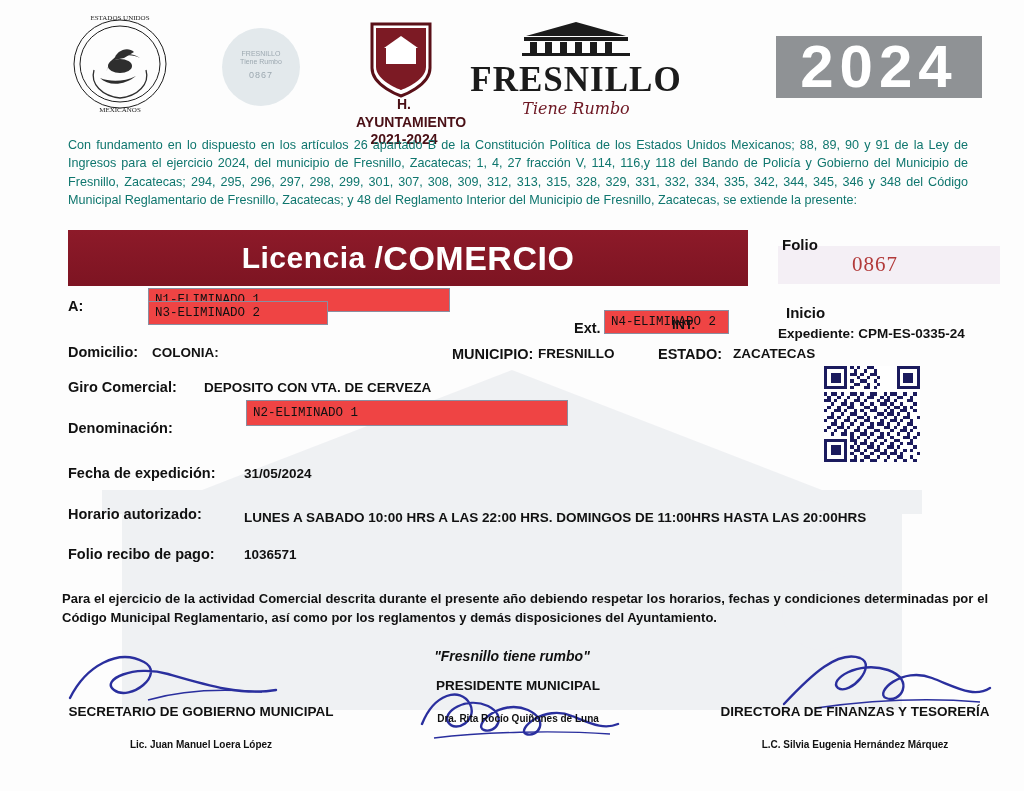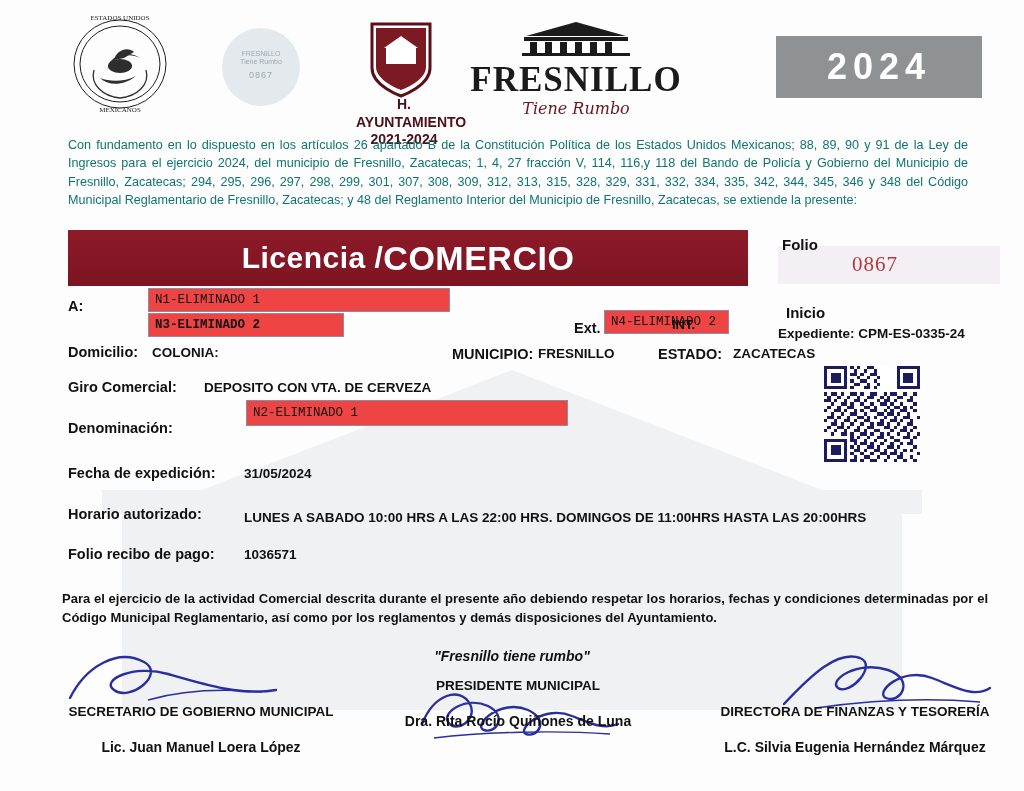--- a/index.html
+++ b/index.html
@@ -103,21 +103,21 @@
     margin-top: 2px;
   }
   .year-box {
     position: absolute;
     right: 42px;
     top: 36px;
     width: 206px;
     height: 62px;
     background: #8f9295;
     color: #ffffff;
-    font-size: 36px;
+    font-size: 60px;
     font-weight: bold;
     letter-spacing: 6px;
     text-align: center;
     line-height: 62px;
   }
   .legal {
     position: absolute;
     left: 68px;
     top: 136px;
     width: 900px;
@@ -233,21 +233,21 @@
     position: absolute;
     text-align: center;
   }
   .sig .role {
     font-size: 13.5px;
     font-weight: bold;
     color: #111;
     white-space: nowrap;
   }
   .sig .name {
-    font-size: 14px;
+    font-size: 10px;
     font-weight: bold;
     color: #111;
     margin-top: 20px;
     white-space: nowrap;
   }
   .scribble {
     position: absolute;
     pointer-events: none;
   }
 </style>
@@ -345,21 +345,21 @@
   <div class="folio-value">0867</div>
 
   <div class="row-label" style="left:786px; top:304px; font-size:15px;">Inicio</div>
   <div class="row-label" style="left:778px; top:326px; font-size:13.5px;">
     <span>Expediente:</span>
     <span>CPM-ES-0335-24</span>
   </div>
 
   <div class="row-label" style="left:68px; top:298px;">A:</div>
   <div class="elim-box" style="left:148px; top:288px; width:302px; height:24px;">N1-ELIMINADO 1</div>
-  <div class="elim-box" style="left:148px; top:313px; width:196px; height:24px;font-weight:bold;">N3-ELIMINADO 2</div>
+  <div class="elim-box" style="left:148px; top:301px; width:180px; height:24px;">N3-ELIMINADO 2</div>
 
   <div class="row-label" style="left:574px; top:320px;">Ext.</div>
   <div class="elim-box" style="left:604px; top:310px; width:125px; height:24px;">N4-ELIMINADO 2</div>
   <div class="row-label" style="left:672px; top:317px; font-size:13px;text-align:center;">INT.</div>
 
   <div class="row-label" style="left:68px; top:344px;">Domicilio:</div>
   <div class="row-value" style="left:152px; top:345px;">COLONIA:</div>
   <div class="row-label" style="left:452px; top:346px;">MUNICIPIO:</div>
   <div class="row-value" style="left:538px; top:346px;">FRESNILLO</div>
   <div class="row-label" style="left:658px; top:346px;">ESTADO:</div>

